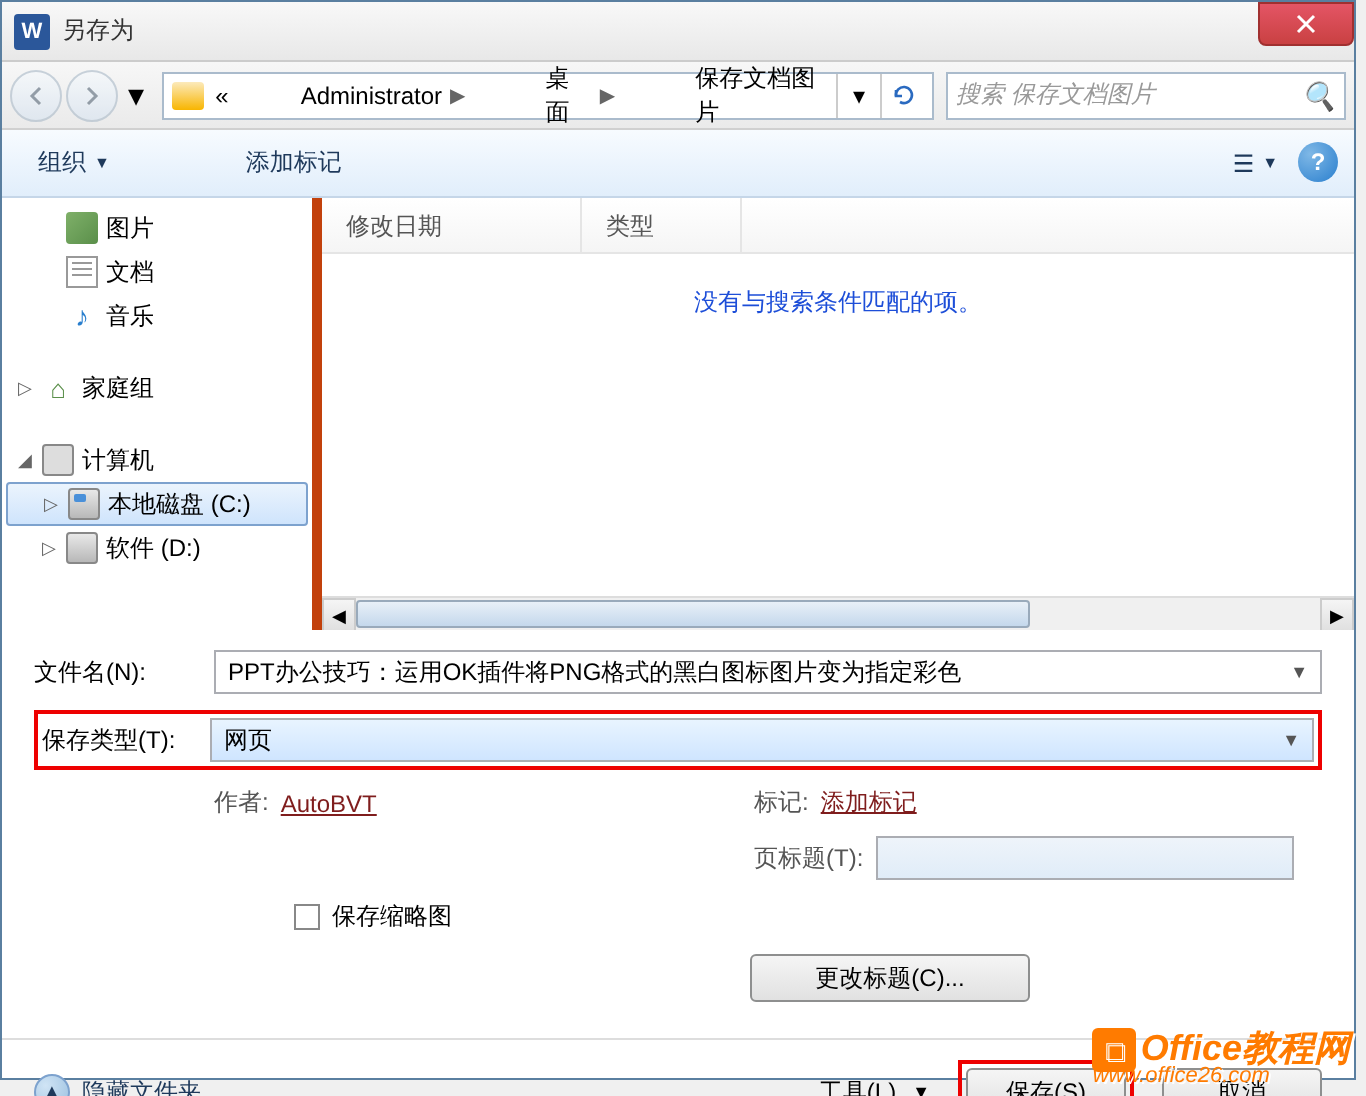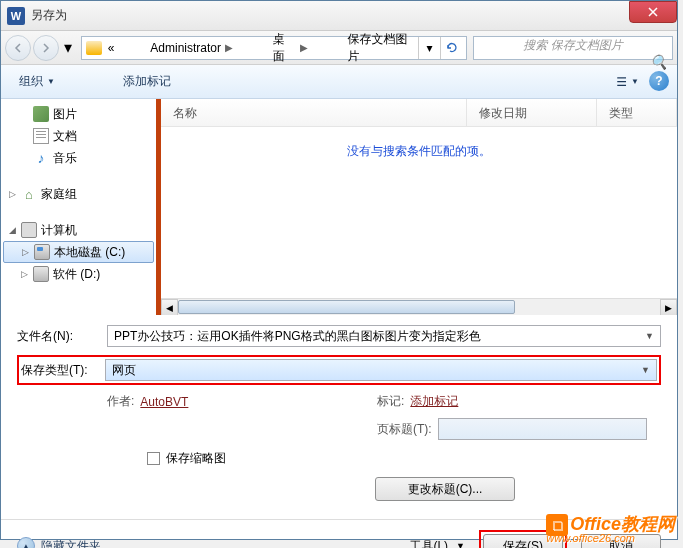--- a/index.html
+++ b/index.html
@@ -12,21 +12,21 @@
 .close-btn svg { width: 10px; height: 10px; }
 .navbar { height: 34px; background: linear-gradient(to bottom, #f7f7f7, #eaeaea); border-bottom: 1px solid #d0d0d0; display: flex; align-items: center; padding: 0 4px; }
 .nav-arrow { width: 26px; height: 26px; border-radius: 50%; background: linear-gradient(to bottom, #f5f9fd, #d8e5f2); border: 1px solid #a9b9c8; display: flex; align-items: center; justify-content: center; margin-right: 2px; opacity: 0.6; }
 .nav-dd { width: 14px; height: 26px; display: flex; align-items: center; justify-content: center; margin-right: 6px; }
 .addressbar { flex: 1; height: 24px; border: 1px solid #abc; background: #fff; display: flex; align-items: center; padding: 0 4px; font-size: 12px; }
 .folder-ico { width: 16px; height: 14px; background: linear-gradient(to bottom, #fceabb, #f8b500); border-radius: 2px; margin-right: 6px; }
 .crumb { display: flex; align-items: center; margin-left: 36px; }
 .crumb-sep { margin: 0 4px; color: #666; font-size: 10px; }
 .addr-btns { display: flex; }
 .addr-btn { width: 22px; height: 22px; border-left: 1px solid #ccc; display: flex; align-items: center; justify-content: center; }
-.searchbox { width: 200px; height: 24px; border: 1px solid #abc; background: #fff; margin-left: 6px; display: flex; align-items: center; padding: 0 4px; font-size: 12px; color: #999; font-style: italic; flex-direction: column; }
+.searchbox { width: 200px; height: 24px; border: 1px solid #abc; background: #fff; margin-left: 6px; display: flex; align-items: center; padding: 0 4px; font-size: 12px; color: #999; font-style: italic; }
 .search-ico { margin-left: auto; color: #2a6ac0; font-size: 14px; }
 .toolbar { height: 34px; background: linear-gradient(to bottom, #f7fbff, #e1eefb); border-bottom: 1px solid #c5d6e8; display: flex; align-items: center; padding: 0 8px; font-size: 12px; gap: 48px; }
 .tool-item { padding: 4px 10px; color: #1e395b; display: flex; align-items: center; }
 .tool-dd { font-size: 8px; margin-left: 4px; }
 .tool-right { margin-left: auto; display: flex; }
 .help-circ { width: 20px; height: 20px; border-radius: 50%; background: radial-gradient(circle at 30% 30%, #7fb8e6, #2a7fce); color: #fff; display: flex; align-items: center; justify-content: center; font-size: 12px; font-weight: bold; margin-left: 4px; }
 .content { display: flex; height: 216px; }
 .sidebar { width: 160px; border-right: 5px solid #c2410c; overflow: hidden; font-size: 12px; padding-top: 4px; }
 .tree-item { display: flex; align-items: center; height: 22px; padding-left: 20px; }
 .tree-item.sel { background: linear-gradient(to bottom, #ebf4fd, #cfe4fc); border: 1px solid #7da2ce; border-radius: 2px; margin: 0 2px; padding-left: 18px; }
@@ -182,21 +182,20 @@
           <span>本地磁盘 (C:)</span>
         </div>
       <div class="tree-item">
           <span class="tree-exp">▷</span>
           <span class="tree-ico ico-drive"></span>
           <span>软件 (D:)</span>
         </div>
     </div>
     <div class="filearea">
       <div class="cols">
-        <div class="col col1">名称</div>
         <div class="col col2">修改日期</div>
         <div class="col col3">类型</div>
       </div>
       <div class="empty-msg">没有与搜索条件匹配的项。</div>
       <div class="hscroll">
         <div class="scroll-btn">◀</div>
         <div class="scroll-track">
             <div class="scroll-thumb"></div>
           </div>
         <div class="scroll-btn">▶</div>

